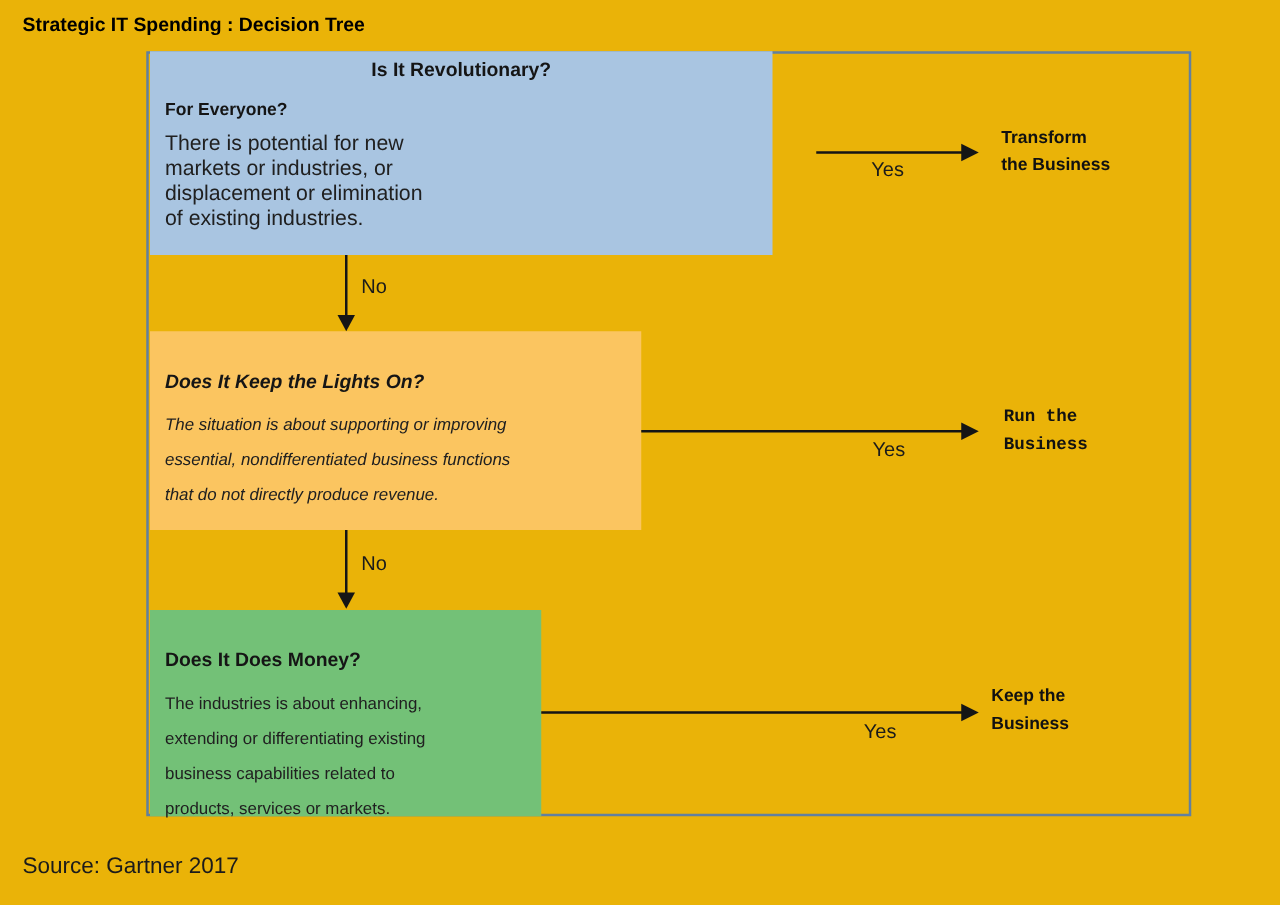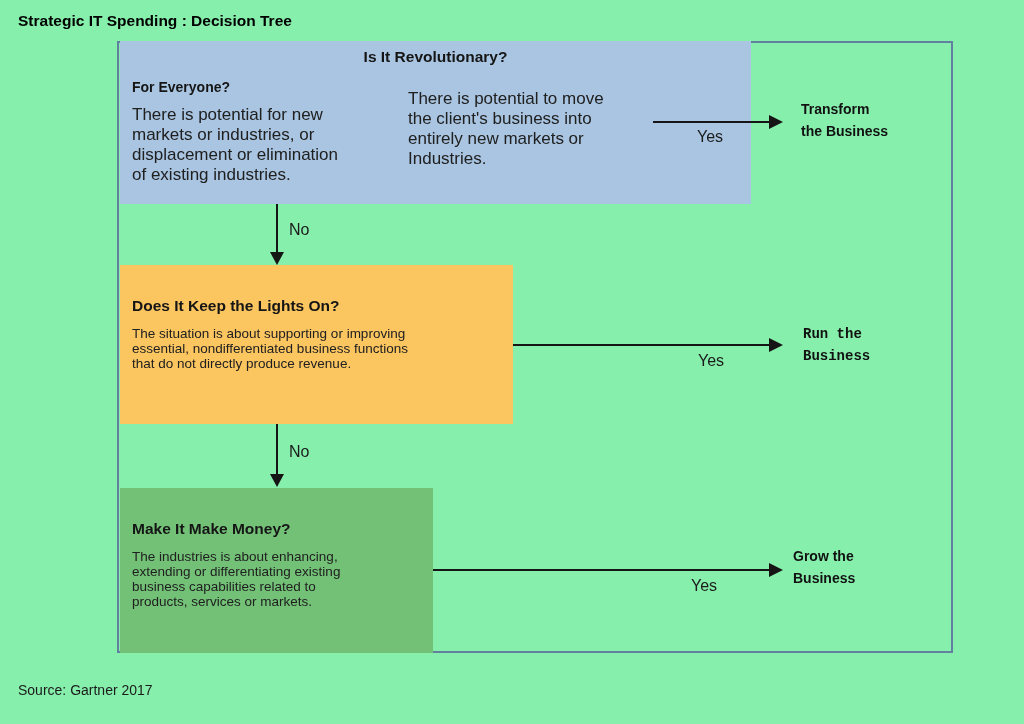--- a/index.html
+++ b/index.html
@@ -1,65 +1,65 @@
 <!DOCTYPE html>
 <html><head>
 <meta charset="utf-8">
 <style>
   * { margin:0; padding:0; box-sizing:border-box; }
   html,body { background:#ffffff; }
   .stage {
     position:relative; width:1024px; height:724px;
     font-family:"Liberation Sans","DejaVu Sans",sans-serif;
-    color:#1b1b1b; overflow:hidden; background:#86efac;
+    color:#1b1b1b; overflow:hidden; background:#eab308;
   }
   .page-title {
     position:absolute; left:18px; top:12px;
     font-size:15.5px; font-weight:bold; color:#000;
   }
   .frame {
     position:absolute; left:117px; top:41px; width:836px; height:612px;
     border:2px solid #62809f; background:transparent;
   }
   .box { position:absolute; }
-  .box-revolutionary { left:120px; top:41px; width:631px; height:163px; }
-  .box-lights       { left:120px; top:265px; width:393px; height:159px; }
+  .box-revolutionary { left:120px; top:41px; width:498px; height:163px; }
+  .box-lights       { left:120px; top:265px; width:393px; height:159px;font-style:italic; }
   .box-money        { left:120px; top:488px; width:313px; height:165px; }
   .box-q-center {
     text-align:center; padding-top:7px;
     font-weight:bold; font-size:15.5px; color:#151515;
   }
   .cols { display:flex; padding:0 12px; margin-top:13px; }
   .col-left { width:276px; }
   .col-right { flex:1; }
   .col-h { font-weight:bold; font-size:14px; color:#151515; }
   .para { margin-top:10px; font-size:17px; line-height:20px; white-space:pre-line; color:#202020; }
   .box-q-left {
     padding:0 12px; margin-top:32px;
     font-weight:bold; font-size:15.5px; color:#151515;
   }
-  .box-body { padding:0 12px; margin-top:11px; font-size:13.5px; line-height:15px; white-space:pre-line; color:#202020; }
+  .box-body { padding:0 12px; margin-top:11px; font-size:13.5px; line-height:28px; white-space:pre-line; color:#202020; }
   .arrow-line-h { position:absolute; height:2px; background:#151515; }
   .arrow-line-v { position:absolute; width:2px; background:#151515; }
   .arrow-head-right {
     position:absolute; width:0; height:0;
     border-top:7px solid transparent; border-bottom:7px solid transparent;
     border-left:14px solid #151515;
   }
   .arrow-head-down {
     position:absolute; width:0; height:0;
     border-left:7px solid transparent; border-right:7px solid transparent;
     border-top:13px solid #151515;
   }
   .edge-label { position:absolute; font-size:16px; color:#1b1b1b; }
   .outcome {
     position:absolute; font-size:14px; font-weight:bold; line-height:21.5px;
     white-space:pre-line; color:#111;
   }
-  .source-note { position:absolute; left:18px; top:682px; font-size:14px; color:#1b1b1b; }
+  .source-note { position:absolute; left:18px; top:682px; font-size:18px; color:#1b1b1b; }
 </style>
 </head>
 <body>
 
 <div class="stage">
 
   <div class="page-title">Strategic IT Spending : Decision Tree</div>
 
   <div class="frame" style="border-color: rgb(98, 128, 159);"></div>
 
@@ -67,24 +67,20 @@
     <div class="box-q-center">Is It Revolutionary?</div>
     <div class="cols">
       <div class="col-left">
         <div class="col-h">For Everyone?</div>
         <div class="para">There is potential for new
 markets or industries, or
 displacement or elimination
 of existing industries.</div>
       </div>
       <div class="col-right">
-        <div class="para">There is potential to move
-the client's business into
-entirely new markets or
-Industries.</div>
       </div>
     </div>
   </div>
 
   <div class="arrow-line-h" style="left:653px; top:121px; width:117px;"></div>
   <div class="arrow-head-right" style="left:769px; top:115px;"></div>
   <div class="edge-label" style="left:697px; top:128px;">Yes</div>
   <div class="outcome" style="left:801px; top:99px;">Transform
 the Business</div>
 
@@ -103,28 +99,28 @@
   <div class="arrow-head-right" style="left:769px; top:338px;"></div>
   <div class="edge-label" style="left:698px; top:352px;">Yes</div>
   <div class="outcome" style="left:803px; top:324px;font-family:Liberation Mono, monospace;">Run the
 Business</div>
 
   <div class="arrow-line-v" style="left:276px; top:424px; height:51px;"></div>
   <div class="arrow-head-down" style="left:270px; top:474px;"></div>
   <div class="edge-label" style="left:289px; top:443px;">No</div>
 
   <div class="box box-money" style="background-color: rgb(115, 193, 119);">
-    <div class="box-q-left">Make It Make Money?</div>
+    <div class="box-q-left">Does It Does Money?</div>
     <div class="box-body">The industries is about enhancing,
 extending or differentiating existing
 business capabilities related to
 products, services or markets.</div>
   </div>
 
   <div class="arrow-line-h" style="left:433px; top:569px; width:337px;"></div>
   <div class="arrow-head-right" style="left:769px; top:563px;"></div>
   <div class="edge-label" style="left:691px; top:577px;">Yes</div>
-  <div class="outcome" style="left:793px; top:546px;">Grow the
+  <div class="outcome" style="left:793px; top:546px;">Keep the
 Business</div>
 
   <div class="source-note">Source: Gartner 2017</div>
 
 </div>
 
 </body></html>

